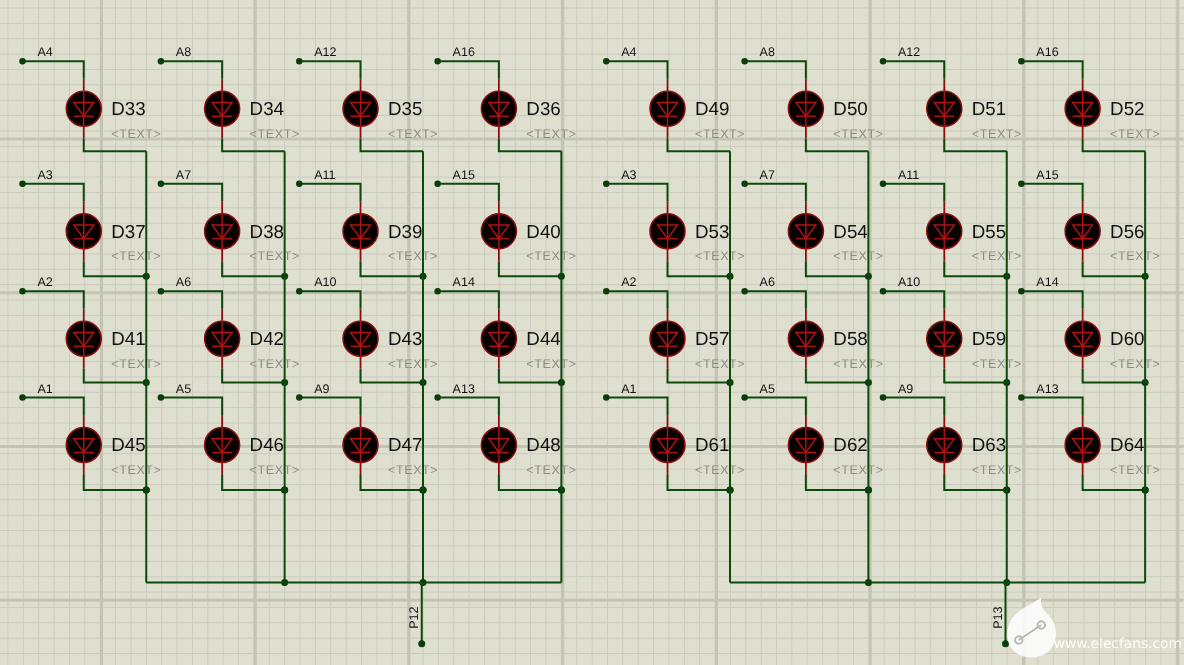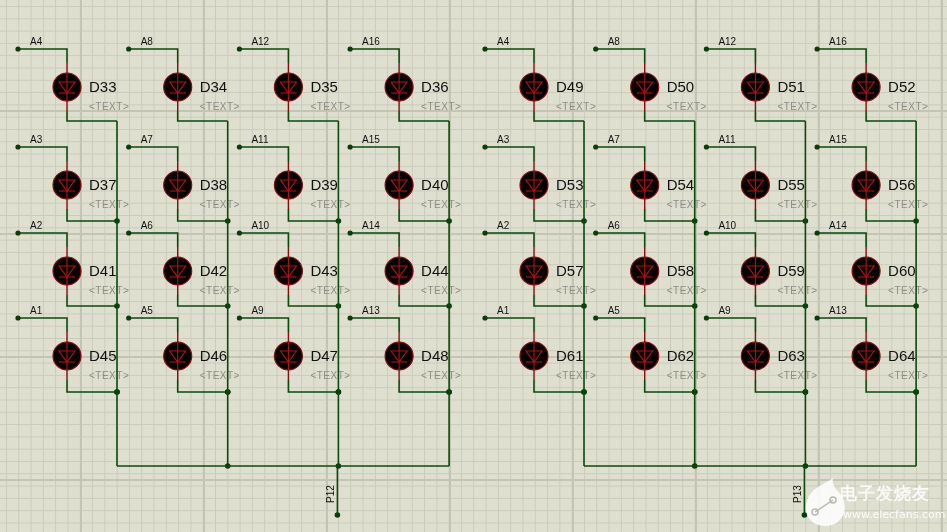--- a/index.html
+++ b/index.html
@@ -541,15 +541,14 @@
     </g>
   </svg>
 
 <div id="watermark">
   <svg width="44" height="58" style="position:absolute;left:0;top:0">
     <path d="M22 52 C6 52 0 38 4 26 C8 14 22 10 30 4 C28 14 36 16 40 24 C46 40 36 52 22 52 Z" fill="rgba(255,255,255,0.85)"></path>
     <line x1="12" y1="38" x2="30" y2="26" stroke="#b9b9ae" stroke-width="1.5"></line>
     <circle cx="12" cy="38" r="3" fill="none" stroke="#b9b9ae" stroke-width="1.5"></circle>
     <circle cx="30" cy="26" r="3" fill="none" stroke="#b9b9ae" stroke-width="1.5"></circle>
   </svg>
-  <div id="wm-cn">电子发烧友</div>
   <div id="wm-url">www.elecfans.com</div>
 </div>
 
 </body></html>

